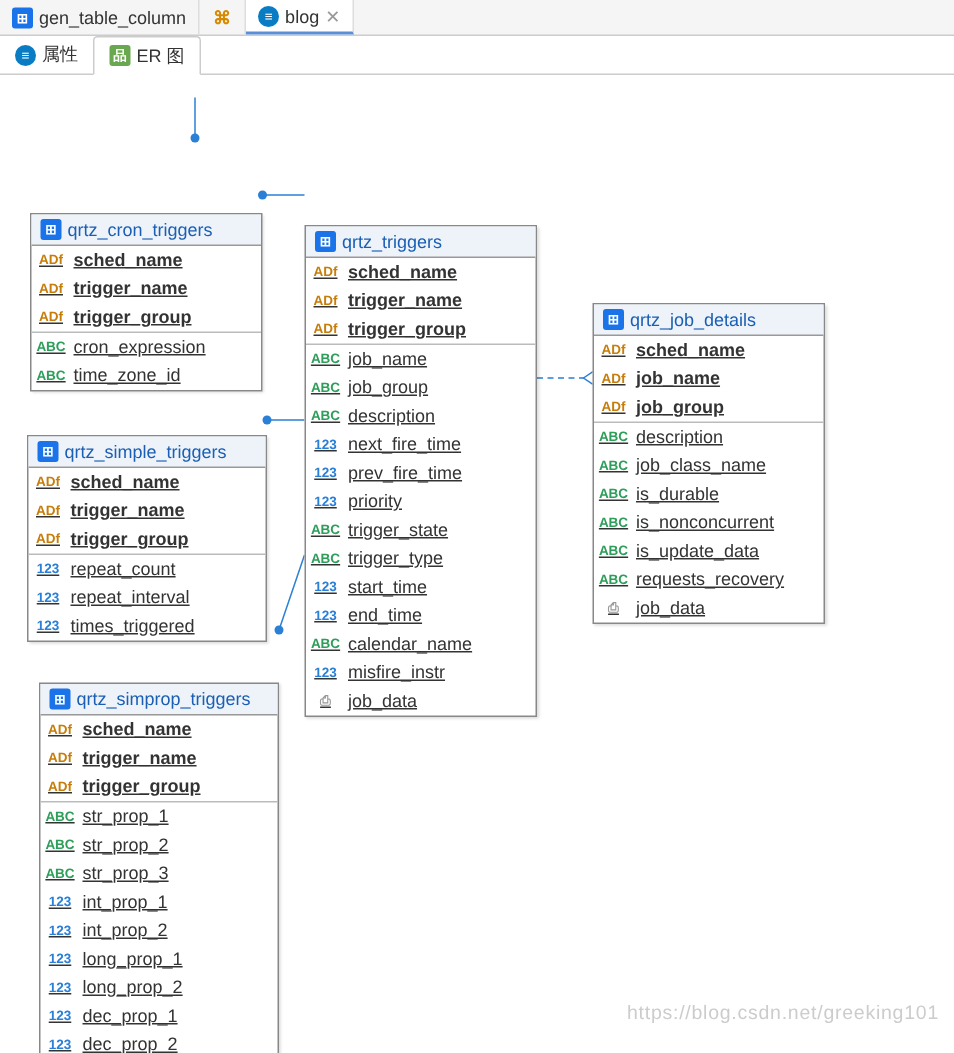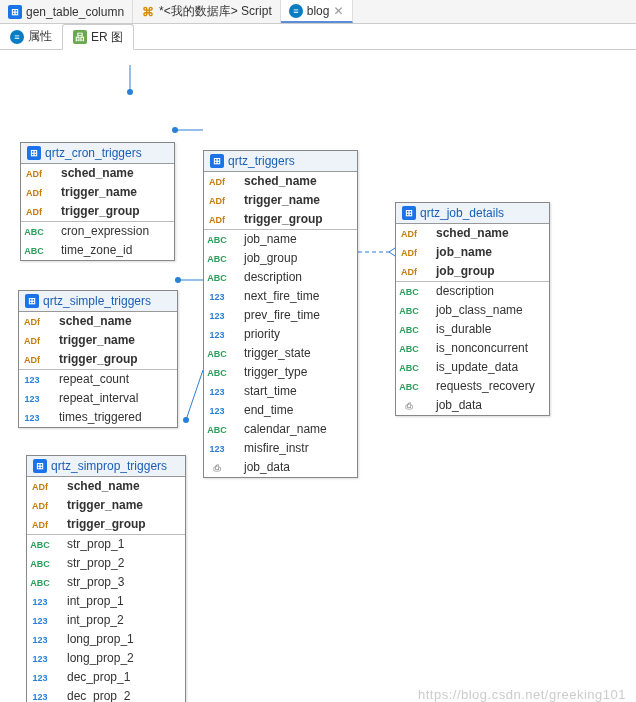--- a/index.html
+++ b/index.html
@@ -6,49 +6,48 @@
 body { font-family: "Segoe UI", Arial, sans-serif; font-size: 12px; background: #fff; color: #333; width: 636px; height: 702px; overflow: hidden; position: relative; }
 .editor-tabs { display: flex; height: 24px; border-bottom: 1px solid #ccc; background: #f5f5f5; }
 .editor-tab { display: flex; align-items: center; padding: 0 8px; gap: 4px; border-right: 1px solid #ddd; cursor: pointer; }
 .editor-tab.active { background: #fff; border-bottom: 2px solid #5a8fd6; }
 .sub-tabs { display: flex; height: 26px; border-bottom: 1px solid #ccc; background: #fff; }
 .sub-tab { display: flex; align-items: center; padding: 0 10px; gap: 4px; cursor: pointer; }
 .sub-tab.active { background: #fff; border: 1px solid #ccc; border-bottom: 1px solid #fff; border-radius: 3px 3px 0 0; margin-bottom: -1px; }
 .canvas { position: relative; width: 100%; height: 650px; background: #fff; }
 .entity { position: absolute; background: #fff; border: 1px solid #888; box-shadow: 1px 1px 2px rgba(0,0,0,.15); }
 .entity-header { display: flex; align-items: center; gap: 4px; padding: 3px 6px; border-bottom: 1px solid #999; font-weight: 400; color: #1a5fb4; background: #eef3fa; }
-.col { display: flex; align-items: flex-end; gap: 20px; padding: 2px 6px; line-height: 15px; }
+.col { display: flex; align-items: center; gap: 8px; padding: 2px 6px; line-height: 15px; text-decoration: underline; }
 .col.bold { font-weight: 700; }
 .sep { border-top: 1px solid #bbb; margin: 0; }
 .ico { width: 14px; height: 14px; display: inline-flex; align-items: center; justify-content: center; font-size: 9px; font-weight: bold; border-radius: 2px; }
 .ico-table { background: #1a73e8; color: #fff; }
 .ico-db { background: #0a7cc4; color: #fff; border-radius: 50%; }
 .ico-script { color: #d68a00; font-size: 12px;}
 .ico-er { background: #6aa84f; color: #fff; }
 .ico-close { color: #999; font-size: 12px;}
 .ico-abc { color: #2e9e5b; }
 .ico-adf { color: #c77d0a; }
 .ico-123 { color: #2a7fd6; }
 .ico-bin { color: #999; }
 svg.connector { position: absolute; top: 0; left: 0; width: 100%; height: 100%; pointer-events: none; }
 svg.connector line, svg.connector polyline { stroke: #2a7fd6; stroke-width: 1; fill: none; }
 .dashed { stroke-dasharray: 4 3; }
-.watermark { position: absolute; bottom: 0; right: 10px; color: #ccc; font-size: 13px; letter-spacing: .5px; }
+.watermark { position: absolute; bottom: 20px; right: 10px; color: #ccc; font-size: 13px; letter-spacing: .5px; }
 </style>
 </head>
 <body>
 
 <div class="editor-tabs" id="editor-tabs">
     <div class="editor-tab">
       <span class="ico ico-table">⊞</span>
       <span>gen_table_column</span>
     </div>
     <div class="editor-tab">
       <span class="ico ico-script">⌘</span>
-      <span>*&lt;我的数据库&gt; Script</span>
     </div>
     <div class="editor-tab active">
       <span class="ico ico-db">≡</span>
       <span>blog</span>
       <span class="ico-close">✕</span>
     </div>
   </div>
 
 <div class="sub-tabs" id="sub-tabs">
     <div class="sub-tab">

